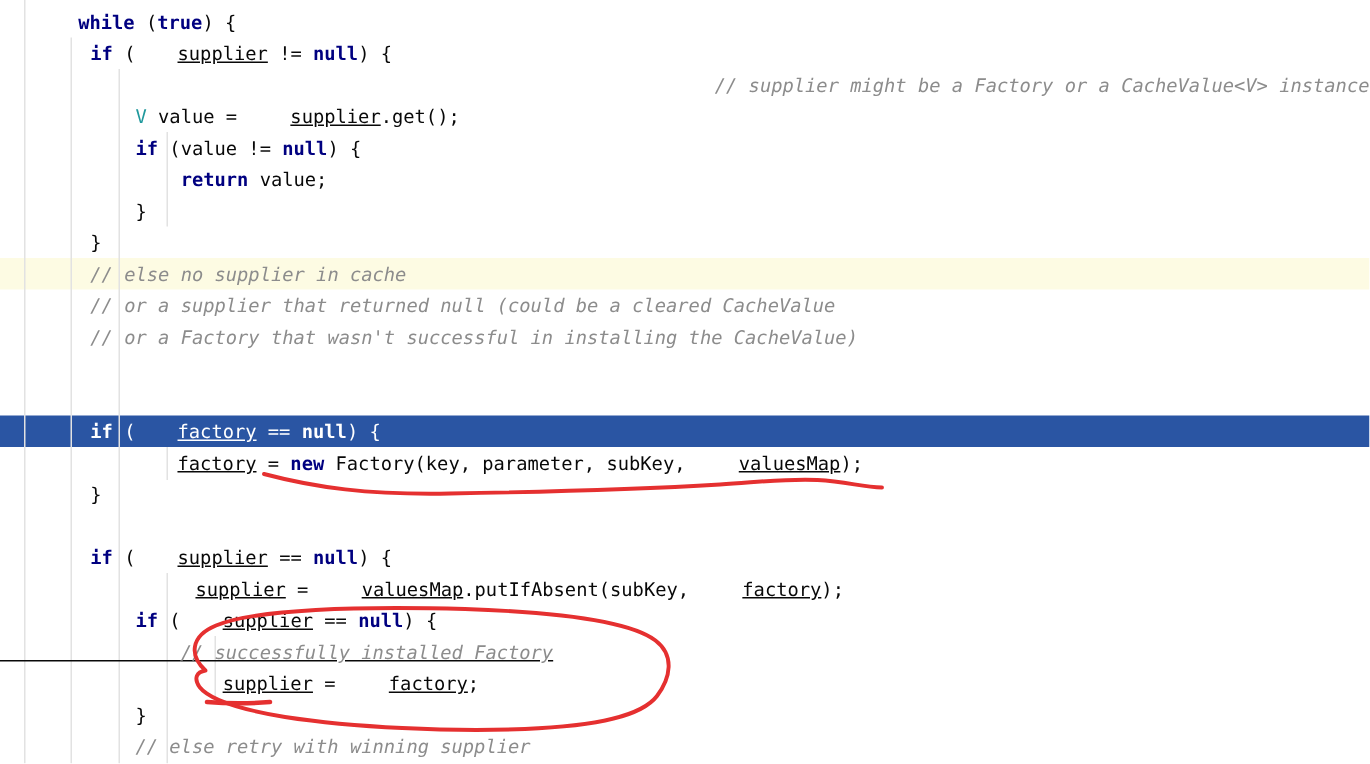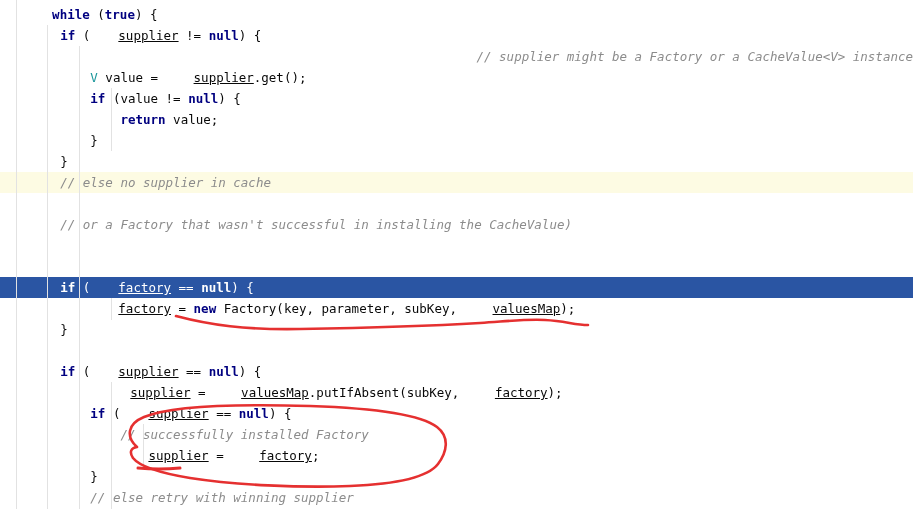--- a/index.html
+++ b/index.html
@@ -82,41 +82,42 @@
   <div class="line" style="top:88px;"><span class="ind">            </span><span class="kw">if</span><span class="pl"> (value != </span><span class="kw">null</span><span class="pl">) {</span></div>
 
   <div class="line" style="top:109px;"><span class="ind">                </span><span class="kw">return</span><span class="pl"> value;</span></div>
 
   <div class="line" style="top:130px;"><span class="ind">            </span><span class="pl">}</span></div>
 
   <div class="line" style="top:151px;"><span class="ind">        </span><span class="pl">}</span></div>
 
   <div class="line" style="top:172px;"><span class="ind">        </span><span class="cm">// else no supplier in cache</span></div>
 
+  <div class="line" style="top:193px;"><span class="ind">        </span><span class="cm">// or a supplier that returned null (could be a cleared CacheValue</span></div>
 
   <div class="line" style="top:214px;"><span class="ind">        </span><span class="cm">// or a Factory that wasn't successful in installing the CacheValue)</span></div>
 
   <div class="line" style="top:235px;"><span class="pl"> </span></div>
 
 
   <div class="line on-sel" style="top:277px;"><span class="ind">        </span><span class="kw">if</span><span class="pl"> (</span><span class="fld">factory</span><span class="pl"> == </span><span class="kw">null</span><span class="pl">) {</span></div>
 
   <div class="line" style="top:298px;"><span class="ind">            </span><span class="fld">factory</span><span class="pl"> = </span><span class="kw">new</span><span class="pl"> Factory(key, parameter, subKey, </span><span class="fld">valuesMap</span><span class="pl">);</span></div>
 
   <div class="line" style="top:319px;"><span class="ind">        </span><span class="pl">}</span></div>
 
   <div class="line" style="top:340px;"><span class="pl"> </span></div>
 
   <div class="line" style="top:361px;"><span class="ind">        </span><span class="kw">if</span><span class="pl"> (</span><span class="fld">supplier</span><span class="pl"> == </span><span class="kw">null</span><span class="pl">) {</span></div>
 
   <div class="line" style="top:382px;padding-left:12px;"><span class="ind">            </span><span class="fld">supplier</span><span class="pl"> = </span><span class="fld">valuesMap</span><span class="pl">.putIfAbsent(subKey, </span><span class="fld">factory</span><span class="pl">);</span></div>
 
   <div class="line" style="top:403px;"><span class="ind">            </span><span class="kw">if</span><span class="pl"> (</span><span class="fld">supplier</span><span class="pl"> == </span><span class="kw">null</span><span class="pl">) {</span></div>
 
-  <div class="line" style="top:424px;"><span class="ind">                </span><span class="cm">// successfully installed Factory</span></div>
+  <div class="line" style="top:424px;text-decoration:underline;"><span class="ind">                </span><span class="cm">// successfully installed Factory</span></div>
 
   <div class="line" style="top:445px;"><span class="ind">                </span><span class="fld">supplier</span><span class="pl"> = </span><span class="fld">factory</span><span class="pl">;</span></div>
 
   <div class="line" style="top:466px;"><span class="ind">            </span><span class="pl">}</span></div>
 
   <div class="line" style="top:487px;"><span class="ind">            </span><span class="cm">// else retry with winning supplier</span></div>
 
   <svg id="annotations" viewBox="0 0 913 509" width="913" height="509">
     <g fill="none" stroke="#e53030" stroke-width="2.6" stroke-linecap="round" stroke-linejoin="round">
       <path d="M 176 316 C 210 325, 245 330, 300 329 C 360 328, 430 326, 480 323 C 510 321, 525 319, 545 320 C 565 321, 575 325, 588 325"></path>

